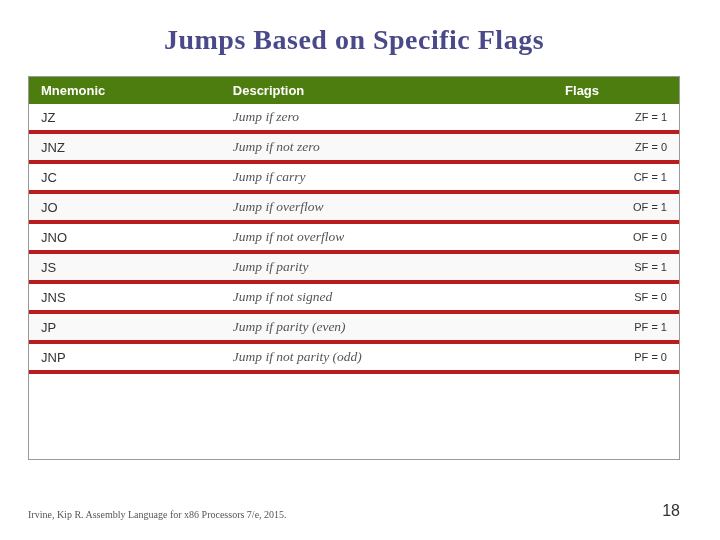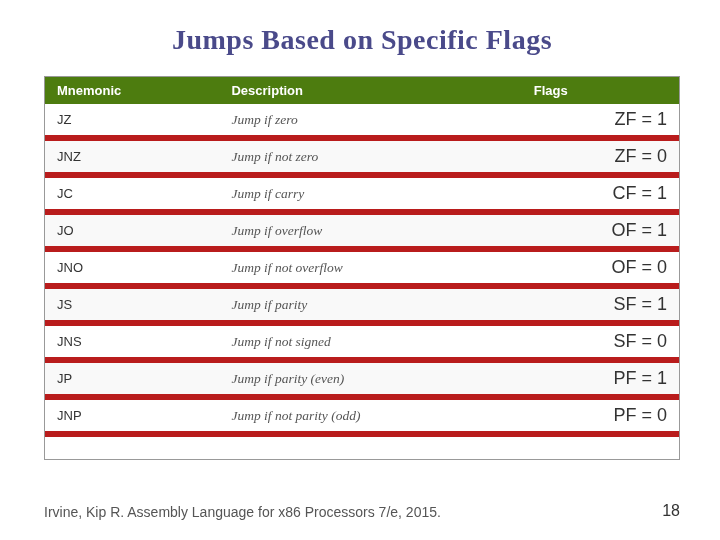--- a/index.html
+++ b/index.html
@@ -11,21 +11,21 @@
       overflow: hidden;
       position: relative;
     }
     .slide {
       width: 720px;
       height: 540px;
       background: #ffffff;
       display: flex;
       flex-direction: column;
       align-items: center;
-      padding: 24px 40px 20px 44px;
+      padding: 24px 40px 20px 28px;
     }
     .title {
       font-size: 28px;
       font-weight: bold;
       color: #4a4a8a;
       margin-bottom: 20px;
       text-align: center;
       letter-spacing: 0.5px;
     }
     .table-wrapper {
@@ -45,21 +45,21 @@
       padding: 6px 12px;
       text-align: left;
       font-weight: bold;
       font-family: Arial, sans-serif;
       font-size: 13px;
     }
     thead th.flags-col {
       text-align: left;
     }
     tbody tr {
-      border-bottom: 6px solid #b91c1c;
+      border-bottom: 4px solid #b91c1c;
     }
     tbody tr:nth-child(even) {
       background: #f9f9f9;
     }
     tbody tr:nth-child(odd) {
       background: #ffffff;
     }
     tbody td {
       padding: 5px 12px;
       color: #333333;
@@ -71,34 +71,34 @@
       font-weight: normal;
       font-size: 13px;
     }
     tbody td.description {
       color: #555555;
       font-style: italic;
     }
     tbody td.flags {
       text-align: right;
       font-family: Arial, sans-serif;
-      font-size: 18px;
+      font-size: 11px;
       color: #333333;
     }
     .footer {
       width: 100%;
       display: flex;
       justify-content: space-between;
       align-items: flex-end;
       margin-top: 10px;
     }
     .footer-text {
-      font-size: 14px;
+      font-size: 10px;
       color: #555555;
-      font-family: Liberation Sans, sans-serif;
+      font-family: Liberation Serif, serif;
     }
     .page-number {
       font-size: 16px;
       color: #333333;
       font-family: Arial, sans-serif;
       margin-top: 32px;
     }
     .border-box {
       border: 1px solid #999999;
       width: 100%;

